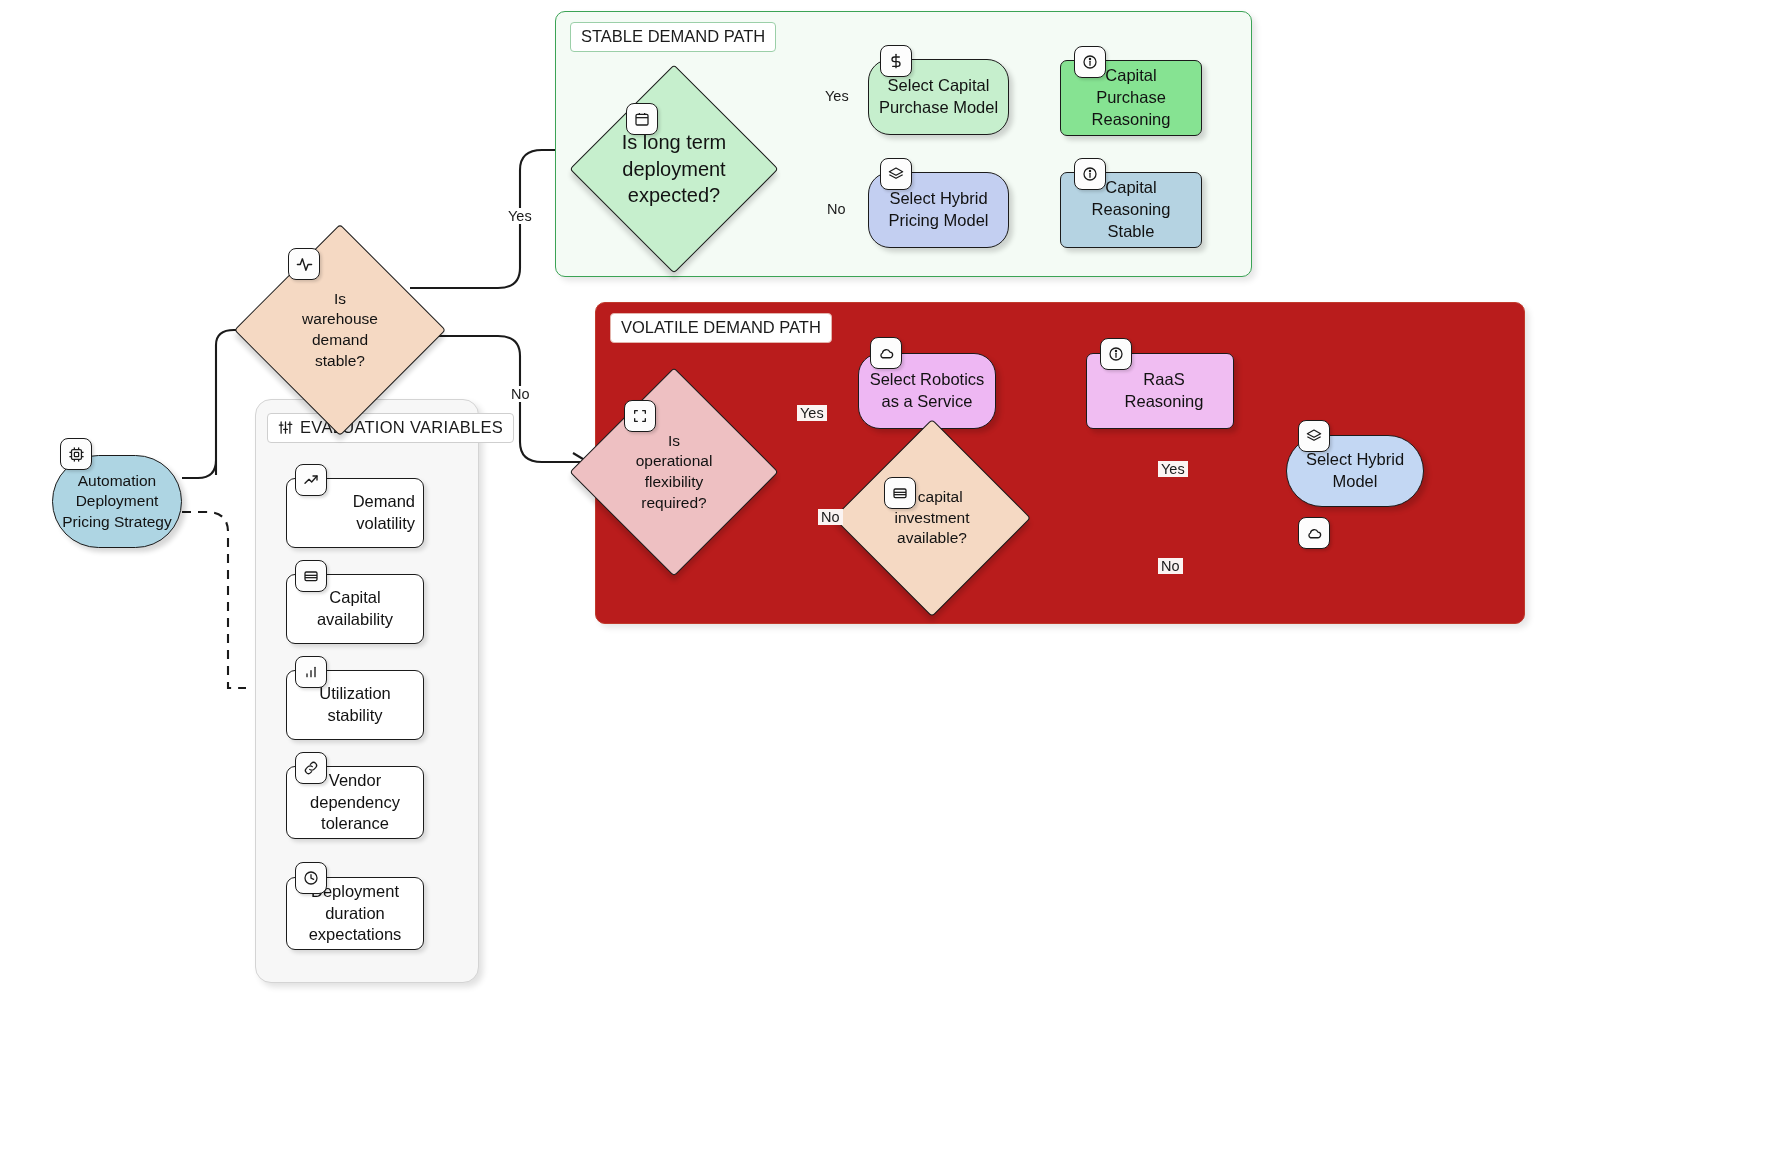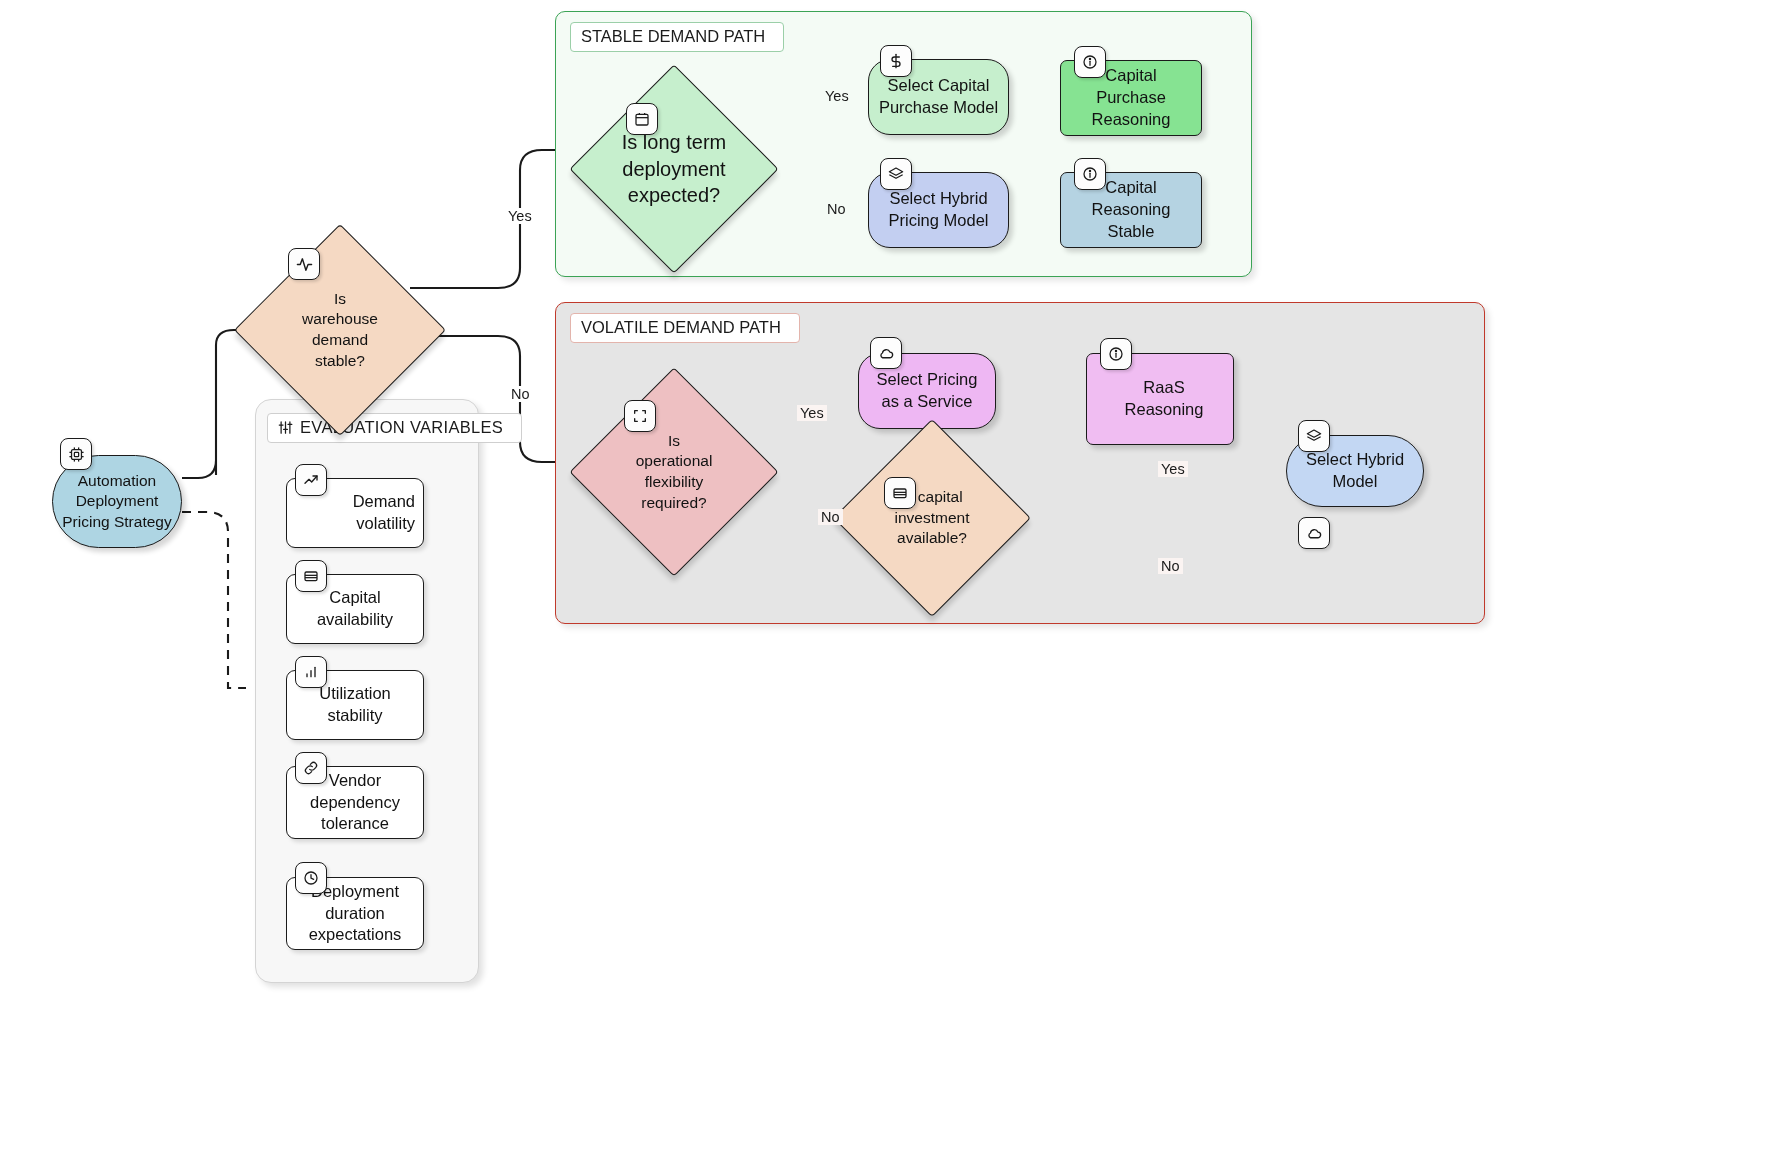--- a/index.html
+++ b/index.html
@@ -76,37 +76,38 @@
     position:absolute;
     box-sizing:border-box;
     border-radius:10px;
     z-index:1;
   }
   .group-title{
     position:absolute;
     top:-0px;left:14px;
     transform:translateY(-0%);
     background:#ffffff;
-    padding:4px 18px 5px 10px;
+    padding:4px 10px 5px 10px;
     font-size:16.5px;
     color:#1b1b1b;
     border-radius:4px;
     white-space:nowrap;
     z-index:3;
   }
   #grp-stable{
     border:1.8px solid #3ba355;
     background:#f4fbf5;
     box-shadow:4px 4px 6px rgba(0,0,0,.10);
   }
   #grp-stable .group-title{border:1.4px solid #9bcfa8;}
   #grp-volatile{
     border:1.8px solid #c0392b;
-    background:#e5e5e5;
+    background:#b91c1c;
     box-shadow:4px 4px 6px rgba(0,0,0,.10);
+    margin-left:40px;
   }
   #grp-volatile .group-title{border:1.4px solid #e3b4ac;}
 
   
   #grp-vars{
     border:1.6px solid #d4d4d4;
     background:#f7f7f7;
     border-radius:16px;
     box-shadow:4px 4px 6px rgba(0,0,0,.12);
   }
@@ -318,30 +319,30 @@
   <div class="icon-badge" style="left:624px;top:400px;">
     <svg width="16" height="16" viewBox="0 0 24 24" fill="none" stroke="#1b1b1b" stroke-width="2" stroke-linecap="round" stroke-linejoin="round">
       <polyline points="8,4 4,4 4,8"></polyline>
         <polyline points="16,4 20,4 20,8"></polyline>
       <polyline points="8,20 4,20 4,16"></polyline>
         <polyline points="16,20 20,20 20,16"></polyline>
     </svg>
   </div>
 
   <div class="node rounded" style="left:858px;top:353px;width:138px;height:76px;background:#eeb7f3;">
-    <span class="lbl" style="white-space:pre-line;">Select Pricing
+    <span class="lbl" style="white-space:pre-line;">Select Robotics
 as a Service</span>
   </div>
   <div class="icon-badge" style="left:870px;top:337px;">
     <svg width="17" height="17" viewBox="0 0 24 24" fill="none" stroke="#1b1b1b" stroke-width="1.9" stroke-linejoin="round">
       <path d="M6.5 18h10a4 4 0 0 0 .3-8 5.5 5.5 0 0 0-10.5 1.3A3.6 3.6 0 0 0 6.5 18z"></path>
     </svg>
   </div>
 
-  <div class="node rect" style="left:1086px;top:353px;width:148px;height:92px;background:#f0bdf2;padding-left:8px;">
+  <div class="node rect" style="left:1086px;top:353px;width:148px;height:76px;background:#f0bdf2;padding-left:8px;">
     <span class="lbl" style="white-space:pre-line;">RaaS Reasoning</span>
   </div>
   <div class="icon-badge" style="left:1100px;top:338px;">
     <svg width="16" height="16" viewBox="0 0 24 24" fill="none" stroke="#1b1b1b" stroke-width="1.9" stroke-linecap="round">
       <circle cx="12" cy="12" r="9"></circle>
         <line x1="12" y1="11" x2="12" y2="17"></line>
         <circle cx="12" cy="7.6" r=".9" fill="#1b1b1b"></circle>
     </svg>
   </div>
 

